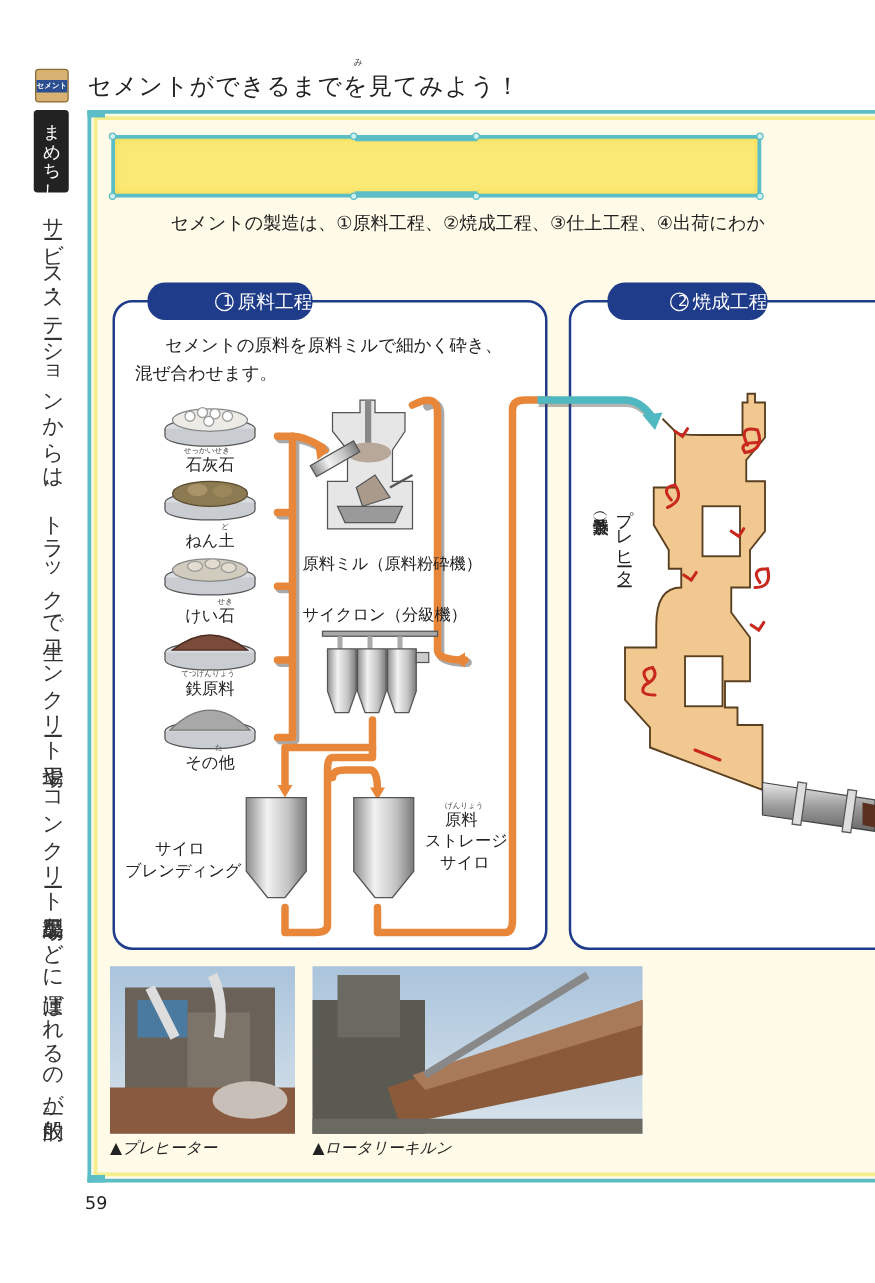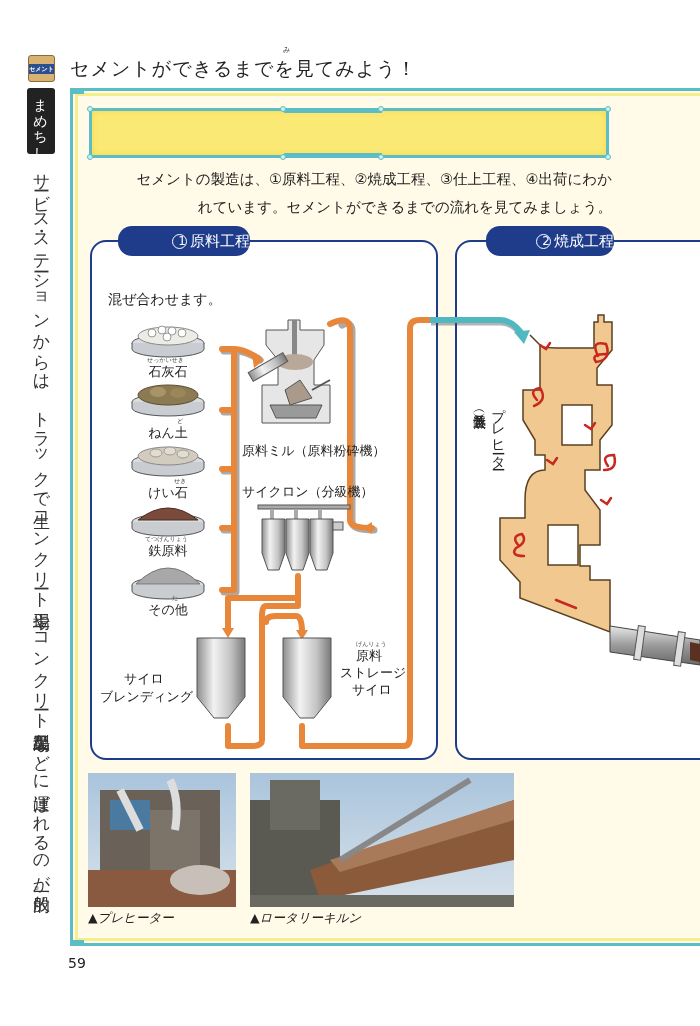--- a/index.html
+++ b/index.html
@@ -82,35 +82,34 @@
   <div class="dot" style="left:-5px;bottom:-5px"></div>
   <div class="dot" style="right:-5px;bottom:-5px"></div>
   <div class="dot" style="left:188px;top:-5px"></div>
   <div class="dot" style="left:286px;top:-5px"></div>
   <div class="dot" style="left:188px;bottom:-5px"></div>
   <div class="dot" style="left:286px;bottom:-5px"></div>
 </div>
 
 <div class="intro">
   <span class="indent"></span><span>セメントの製造は、①原料工程、②焼成工程、③仕上工程、④出荷にわか</span><br>
-  <span>れています。セメントができるまでの流れを見てみましょう。</span>
 </div>
 
 <div class="panel panel-1"></div>
 <div class="panel panel-2"></div>
 
 <div class="sec-tab sec-tab-1">
   <span class="num">1</span><span>原料工程</span>
 </div>
 <div class="sec-tab sec-tab-2">
   <span class="num">2</span><span>焼成工程</span>
 </div>
 
 <div class="panel1-desc">
-  <span class="indent"></span><br>
+  <span class="indent"></span><span>セメントの原料を原料ミルで細かく砕き、</span><br>
   <span>混ぜ合わせます。</span>
 </div>
 
 <svg class="overlay" width="700" height="1026" viewBox="0 0 700 1026">
   <defs>
     <linearGradient id="metal" x1="0" x2="1" y1="0" y2="0">
       <stop offset="0" stop-color="#8e8e8e"></stop>
       <stop offset="0.35" stop-color="#f2f2f2"></stop>
       <stop offset="0.7" stop-color="#c4c4c4"></stop>
       <stop offset="1" stop-color="#7a7a7a"></stop>

